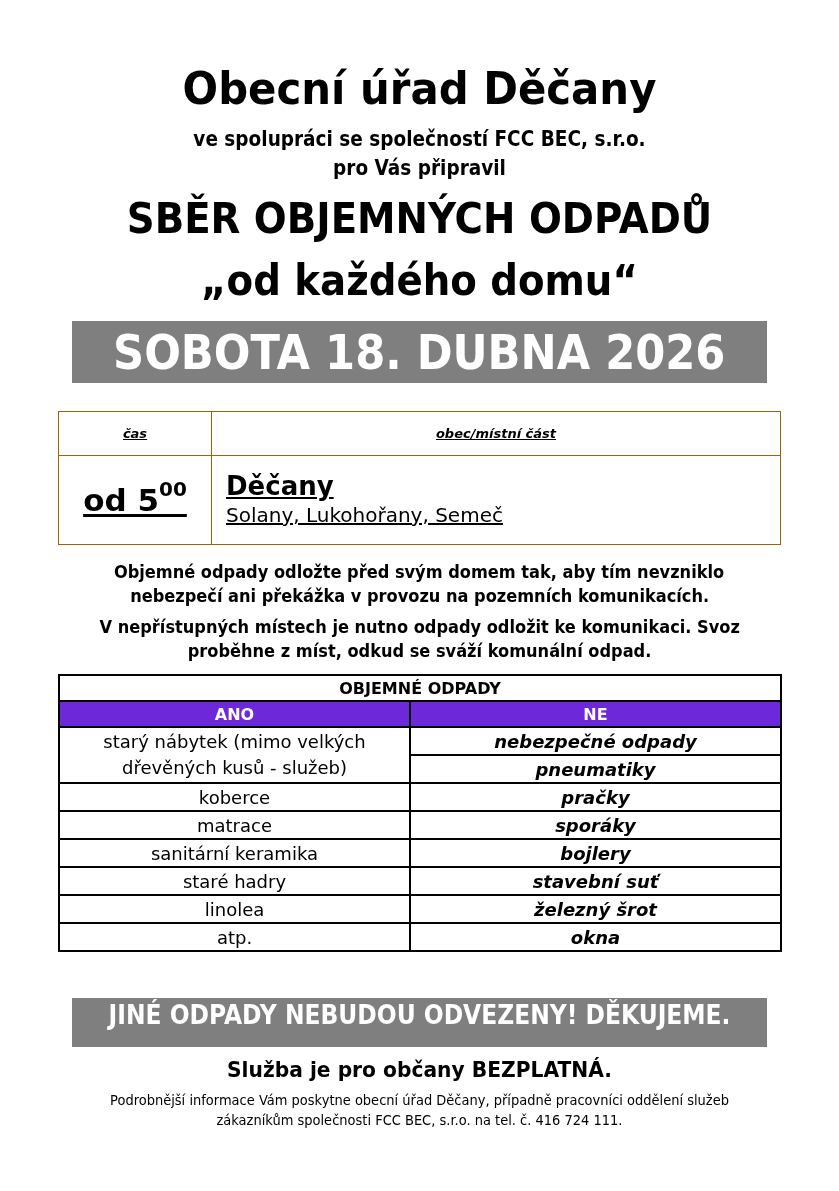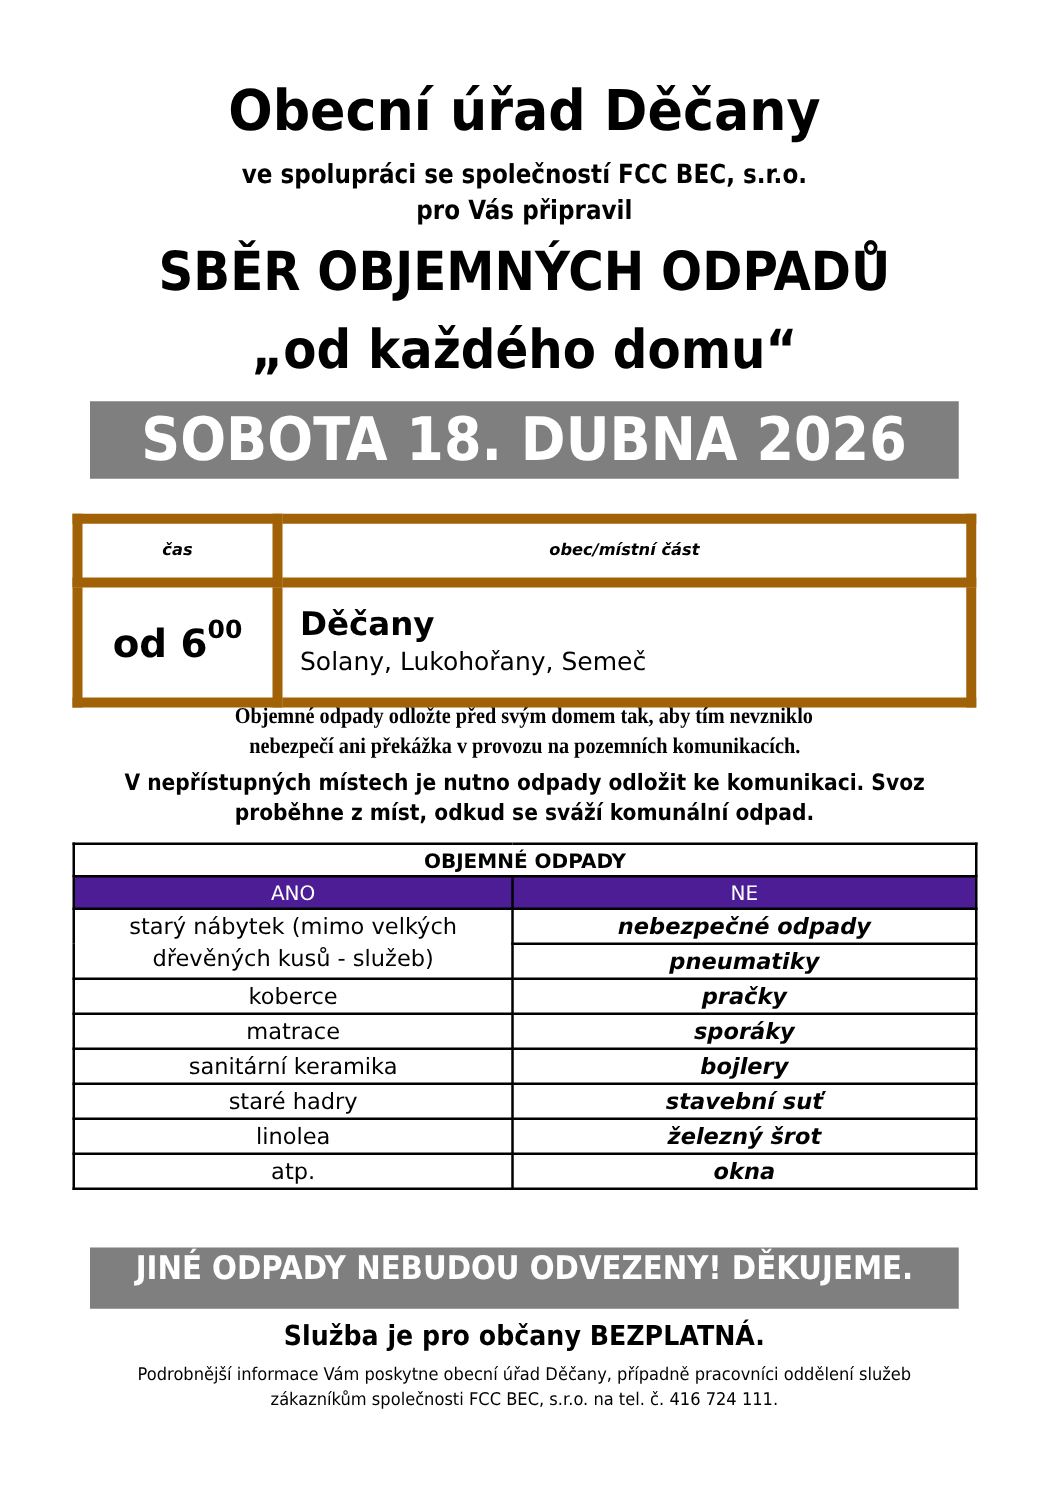--- a/index.html
+++ b/index.html
@@ -7,36 +7,36 @@
   .abs { position: absolute; left: 0; width: 839px; text-align: center; }
   .title { top: 62px; font-size: 45px; font-weight: bold; letter-spacing: 0px; transform: scaleX(0.93); }
   .sub1 { top: 127px; font-size: 21px; font-weight: bold; transform: scaleX(0.88); }
   .sub2 { top: 156px; font-size: 21px; font-weight: bold; transform: scaleX(0.88); }
   .head2 { top: 193px; font-size: 43px; font-weight: bold; transform: scaleX(0.9); }
   .head3 { top: 255px; font-size: 43px; font-weight: bold; transform: scaleX(0.9); }
   .dateband { position: absolute; left: 72px; top: 321px; width: 695px; height: 62px; background: #7f7f7f; color: #fff; text-align: center; font-size: 48px; font-weight: bold; line-height: 62px; }
   .dateband span { display: inline-block; transform: scaleX(0.9); }
 
   table.sched { position: absolute; left: 58px; top: 411px; width: 723px; border-collapse: collapse; }
-  table.sched td { border: 8px solid #a16207; }
+  table.sched td { border: 1px solid #a16207; text-decoration: underline; }
   .sched .h1 { height: 41px; width: 150px; text-align: center; font-style: italic; font-weight: bold; font-size: 13px; }
   .sched .h2 { height: 41px; text-align: center; font-style: italic; font-weight: bold; font-size: 13px; }
   .sched .time { height: 86px; text-align: center; font-size: 31px; font-weight: bold; }
   .sched .time sup { font-size: 20px; position: relative; top: -4px; }
   .sched .place { padding-left: 14px; }
   .place .main { font-size: 26px; font-weight: bold; line-height: 30px; }
   .place .others { font-size: 20px; line-height: 28px; }
 
   .note { position: absolute; left: 0; width: 839px; text-align: center; font-size: 18px; font-weight: bold; line-height: 24px; }
   .note span { display: inline-block; transform: scaleX(0.9); }
 
   table.waste { position: absolute; left: 58px; top: 674px; width: 724px; border-collapse: collapse; }
   table.waste td { border: 2px solid #000; text-align: center; font-size: 18px; height: 26px; padding: 0; }
   .waste .cap td { font-weight: bold; font-size: 16px; height: 24px; }
-  .waste .hdr td { background: #4c1d95; color: #fff; font-weight: normal; font-size: 16px; height: 24px; }
+  .waste .hdr td { background: #6d28d9; color: #fff; font-weight: bold; font-size: 16px; height: 24px; }
   .waste .ano { width: 349px; }
   .waste .ne { font-weight: bold; font-style: italic; }
   .waste .big { line-height: 26px; }
 
   .warn { position: absolute; left: 72px; top: 998px; width: 695px; height: 49px; background: #7f7f7f; color: #fff; text-align: center; font-size: 26px; font-weight: bold; line-height: 34px; overflow: hidden; white-space: nowrap; }
   .warn span { display: inline-block; transform: scaleX(0.9); }
   .free { top: 1057px; font-size: 22px; font-weight: bold; transform: scaleX(0.92); }
   .info { left: 0; width: 839px; font-size: 14px; line-height: 20px; transform: scaleX(0.93); }
 </style>
 </head>
@@ -50,30 +50,30 @@
 
 <div class="dateband"><span>SOBOTA 18. DUBNA 2026</span></div>
 
 <table class="sched">
   <tbody>
       <tr>
     <td class="h1">čas</td>
     <td class="h2">obec/místní část</td>
   </tr>
   <tr>
-    <td class="time"><span>od 6</span><sup>00</sup></td>
+    <td class="time"><span>od 5</span><sup>00</sup></td>
     <td class="place">
       <div class="main">Děčany</div>
       <div class="others">Solany, Lukohořany, Semeč</div>
     </td>
   </tr>
 </tbody>
   </table>
 
-<div class="note" style="top:560px;font-family:Liberation Serif, serif;">
+<div class="note" style="top:560px;">
   <span>Objemné odpady odložte před svým domem tak, aby tím nevzniklo</span><br>
   <span>nebezpečí ani překážka v provozu na pozemních komunikacích.</span>
 </div>
 <div class="note" style="top:615px;">
   <span>V nepřístupných místech je nutno odpady odložit ke komunikaci. Svoz</span><br>
   <span>proběhne z míst, odkud se sváží komunální odpad.</span>
 </div>
 
 <table class="waste">
   <tbody>

